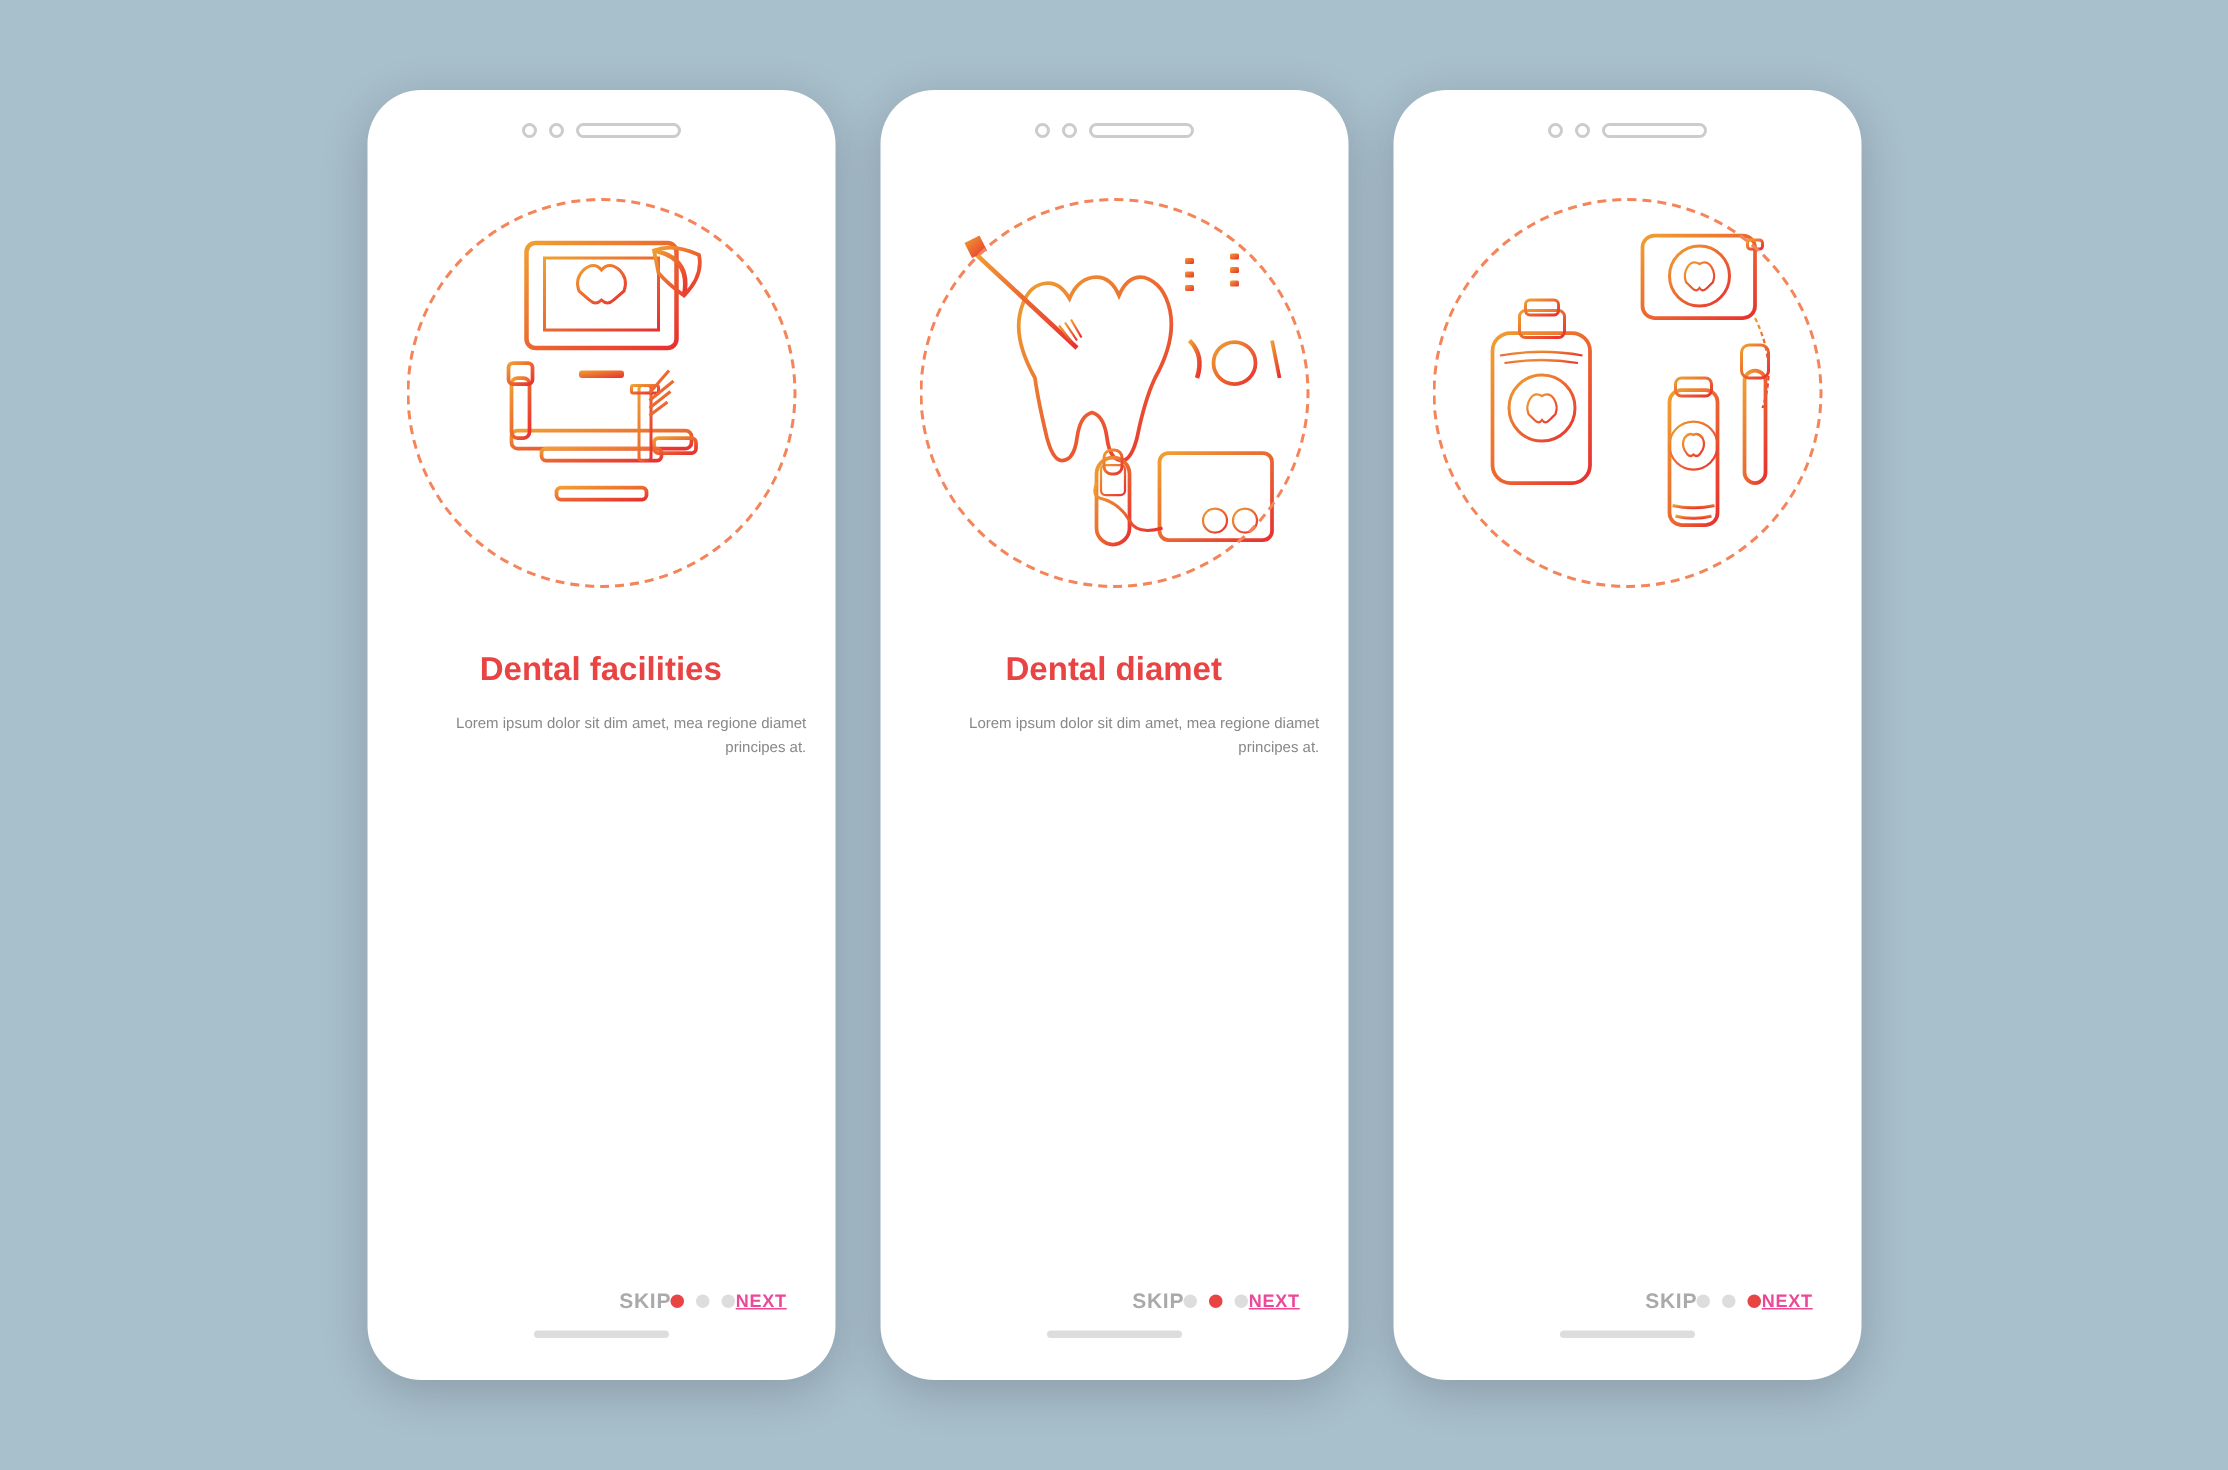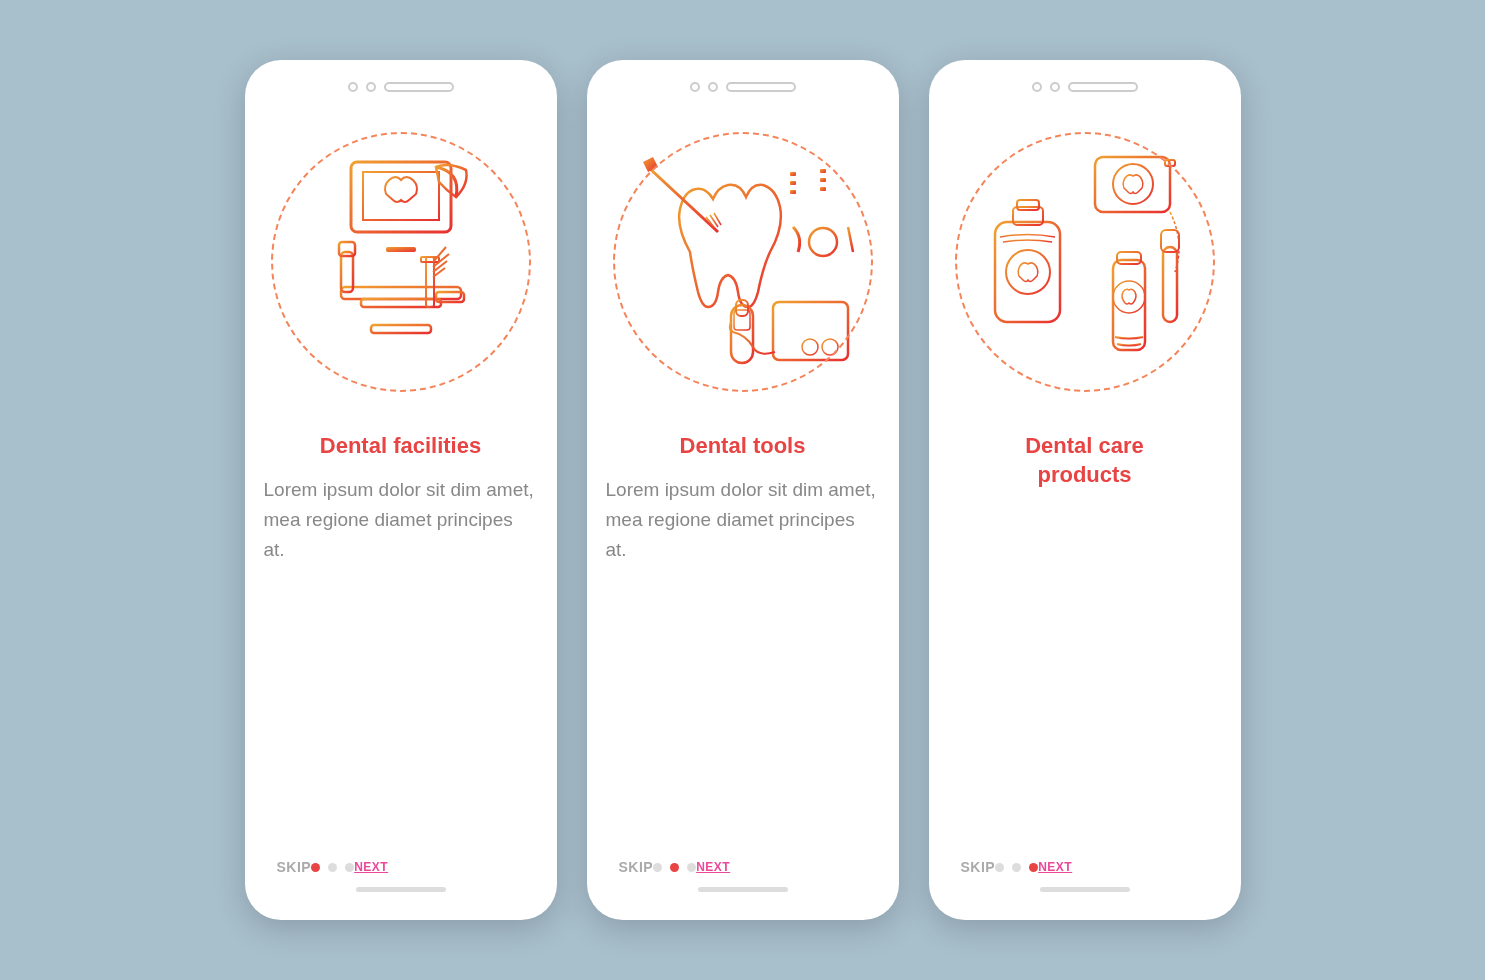--- a/index.html
+++ b/index.html
@@ -85,44 +85,44 @@
       font-size: 22px;
       font-weight: 600;
       color: #e84444;
       text-align: center;
       margin-bottom: 14px;
       line-height: 1.3;
       padding: 0 20px;
     }
 
     .screen-desc {
-      font-size: 19px;
+      font-size: 10px;
       color: #888;
-      text-align: left;
+      text-align: right;
       line-height: 1.6;
       padding: 0 19px;
       margin-bottom: 18px;
     }
 
     .learn-more-btn {
       background: linear-gradient(90deg, #f07020, #f09030);
       color: #fff;
       border: none;
       border-radius: 28px;
       padding: 14px 48px;
       font-size: 17px;
       font-weight: 500;
       cursor: pointer;
       margin-bottom: 10px;
     }
 
     .bottom-nav {
       display: flex;
       align-items: center;
-      justify-content: flex-start;
+      justify-content: flex-end;
       width: 100%;
       padding: 0 32px;
       margin-top: auto;
       margin-bottom: 4px;
     }
 
     .nav-skip {
       font-size: 14px;
       font-weight: 600;
       color: #aaa;
@@ -302,21 +302,21 @@
         <line x1="162" y1="195" x2="170" y2="195" stroke="url(#grad2)" stroke-width="1.5"></line>
         <line x1="162" y1="205" x2="170" y2="205" stroke="url(#grad2)" stroke-width="1.5"></line>
 
         <circle cx="192" cy="210" r="8" fill="none" stroke="url(#grad2)" stroke-width="1.5"></circle>
         <circle cx="212" cy="210" r="8" fill="none" stroke="url(#grad2)" stroke-width="1.5"></circle>
 
         <path d="M157 215 Q140 220 135 210 Q128 198 115 195 Q110 193 113 185" fill="none" stroke="url(#grad2)" stroke-width="2"></path>
       </svg>
     </div>
 
-    <div class="screen-title">Dental tools</div>
+    <div class="screen-title">Dental diamet</div>
     <div class="screen-desc">Lorem ipsum dolor sit dim amet, mea regione diamet principes at.</div>
 
     <div class="bottom-nav">
       <span class="nav-skip">SKIP</span>
       <div class="nav-dots">
         <div class="nav-dot"></div>
         <div class="nav-dot active"></div>
         <div class="nav-dot"></div>
       </div>
       <span class="nav-next">NEXT</span>
@@ -374,22 +374,20 @@
 
         <rect x="198" y="105" width="14" height="75" rx="7" fill="none" stroke="url(#grad3)" stroke-width="2.5"></rect>
 
         <rect x="196" y="88" width="18" height="22" rx="5" fill="none" stroke="url(#grad3)" stroke-width="2"></rect>
         <line x1="201" y1="92" x2="201" y2="107" stroke="url(#grad3)" stroke-width="1.5"></line>
         <line x1="206" y1="91" x2="206" y2="107" stroke="url(#grad3)" stroke-width="1.5"></line>
         <line x1="211" y1="92" x2="211" y2="107" stroke="url(#grad3)" stroke-width="1.5"></line>
       </svg>
     </div>
 
-    <div class="screen-title" style="white-space: pre-line;">Dental care
-products</div>
 
 
     <div class="bottom-nav">
       <span class="nav-skip">SKIP</span>
       <div class="nav-dots">
         <div class="nav-dot"></div>
         <div class="nav-dot"></div>
         <div class="nav-dot active"></div>
       </div>
       <span class="nav-next">NEXT</span>

